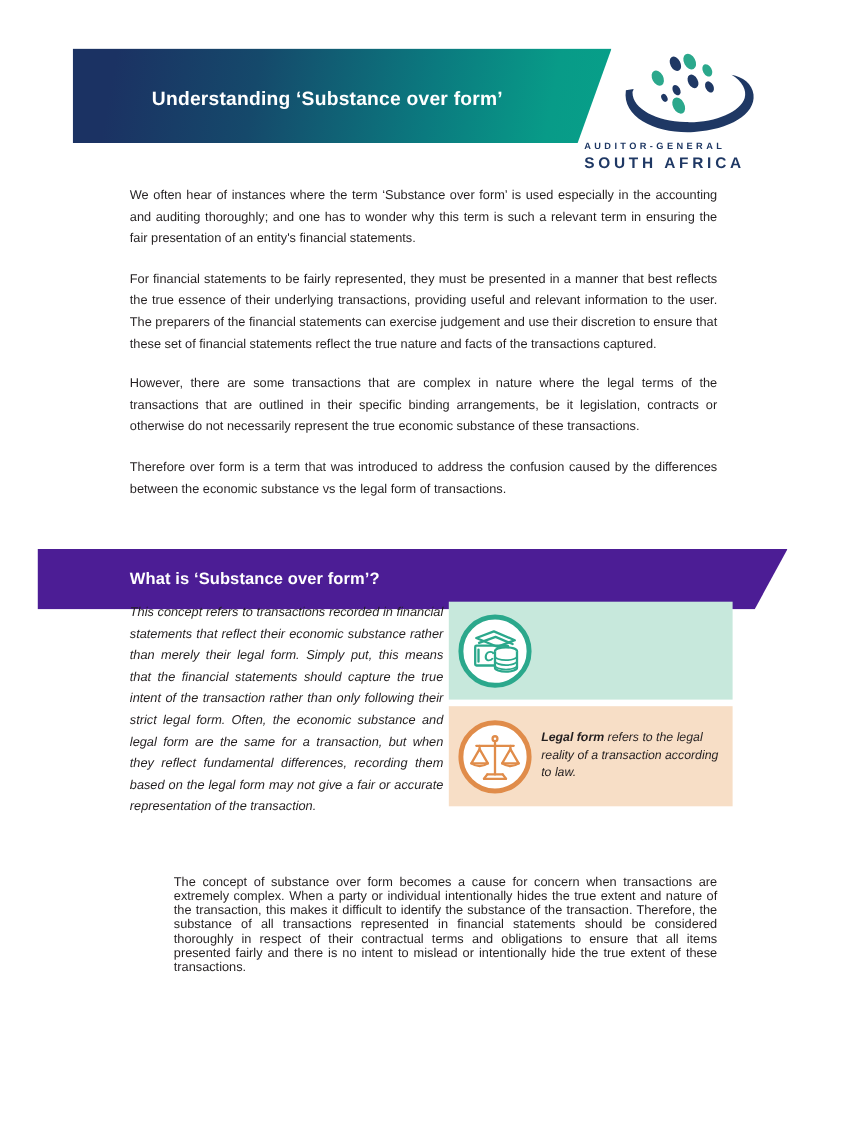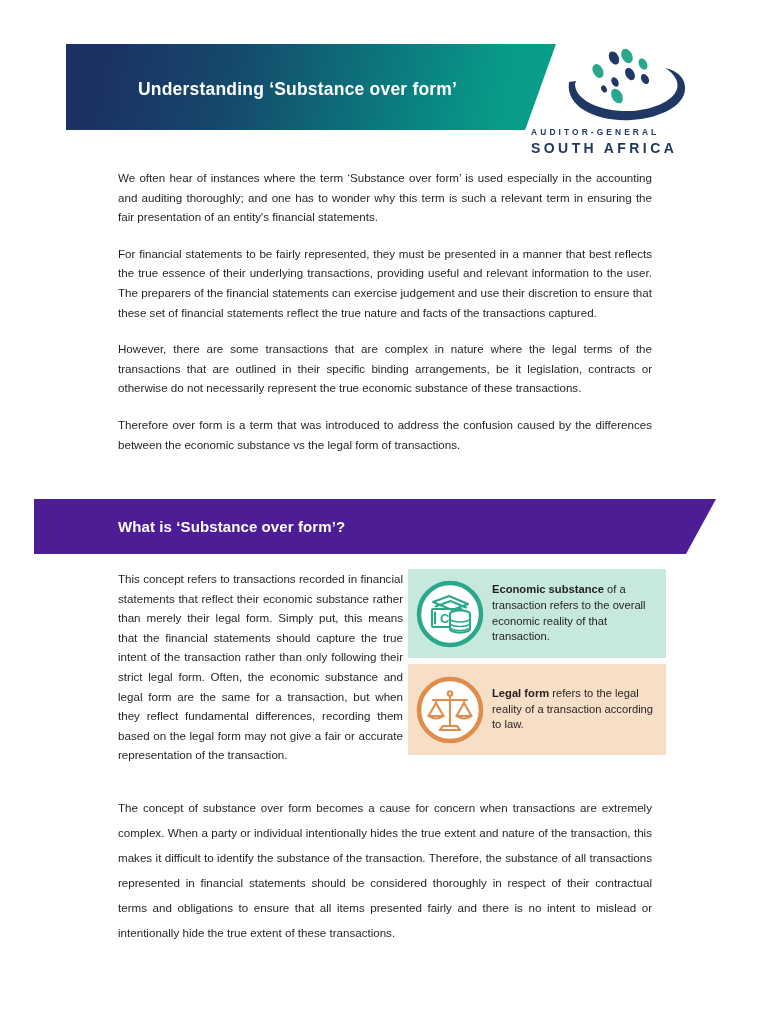--- a/index.html
+++ b/index.html
@@ -117,23 +117,24 @@
     font-size: 15px;
     font-weight: bold;
     margin-left: 84px;
     letter-spacing: 0.1px;
   }
 
   
   .cols {
     position: absolute;
     left: 118px;
-    top: 569px;
+    top: 547px;
     width: 548px;
     height: 210px;
+    font-style: italic;
   }
 
   .col-left {
     position: absolute;
     left: 0;
     top: 0;
     width: 285px;
   }
 
   .col-left p {
@@ -179,22 +180,23 @@
   .closing {
     position: absolute;
     left: 118px;
     top: 795px;
     width: 534px;
   }
 
   .closing p {
     color: #231f20;
     font-size: 11.6px;
-    line-height: 25px;
+    line-height: 13px;
     text-align: justify;
+    margin-left: 40px;
   }
 </style>
 </head>
 <body>
 
 <div class="page">
 
   <div class="header-row">
     <div class="title-banner">
       <div class="title-banner-text">Understanding ‘Substance over form’</div>
@@ -255,23 +257,20 @@
             <g fill="#ffffff" stroke="#2BA88C" stroke-width="2.1">
               <ellipse cx="44" cy="34" rx="10" ry="3.6"></ellipse>
               <path d="M34 34 L34 49 A10 3.6 0 0 0 54 49 L54 34" fill="#ffffff"></path>
             </g>
             <g fill="none" stroke="#2BA88C" stroke-width="1.5">
               <path d="M34 38.5 A10 3.6 0 0 0 54 38.5"></path>
               <path d="M34 43 A10 3.6 0 0 0 54 43"></path>
               <path d="M34 47 A10 3.6 0 0 0 54 47"></path>
             </g>
           </svg>
-        </div>
-        <div class="card-text">
-          <b>Economic substance</b><span> of a transaction refers to the overall economic reality of that transaction.</span>
         </div>
       </div>
 
       <div class="card peach">
         <div class="card-icon">
           <svg width="68" height="68" viewBox="0 0 68 68" xmlns="http://www.w3.org/2000/svg">
             <circle cx="34" cy="34" r="31" fill="#ffffff" stroke="#E08C4A" stroke-width="4.5"></circle>
             <g fill="none" stroke="#E08C4A" stroke-width="2.1" stroke-linecap="round" stroke-linejoin="round">
               <circle cx="34" cy="17.5" r="2.2"></circle>
               <path d="M34 20 L34 50"></path>

